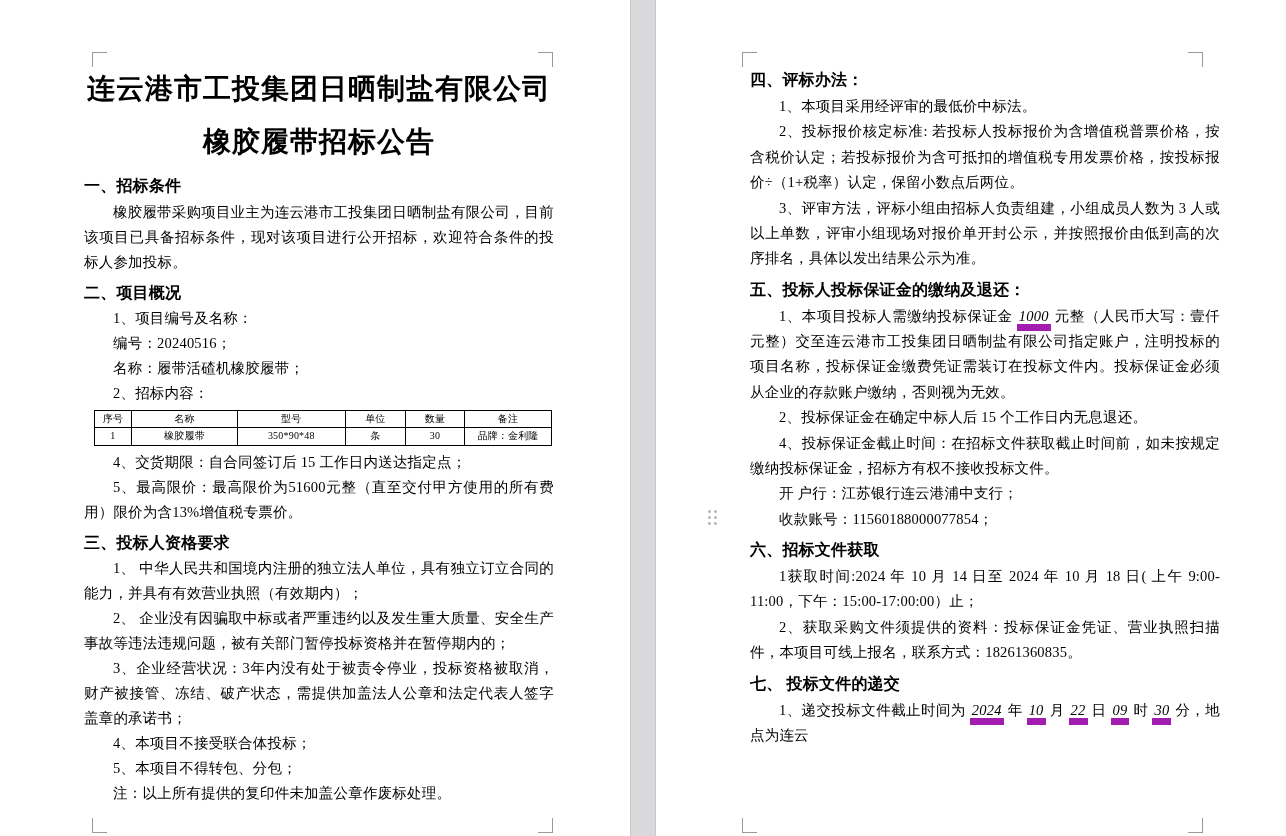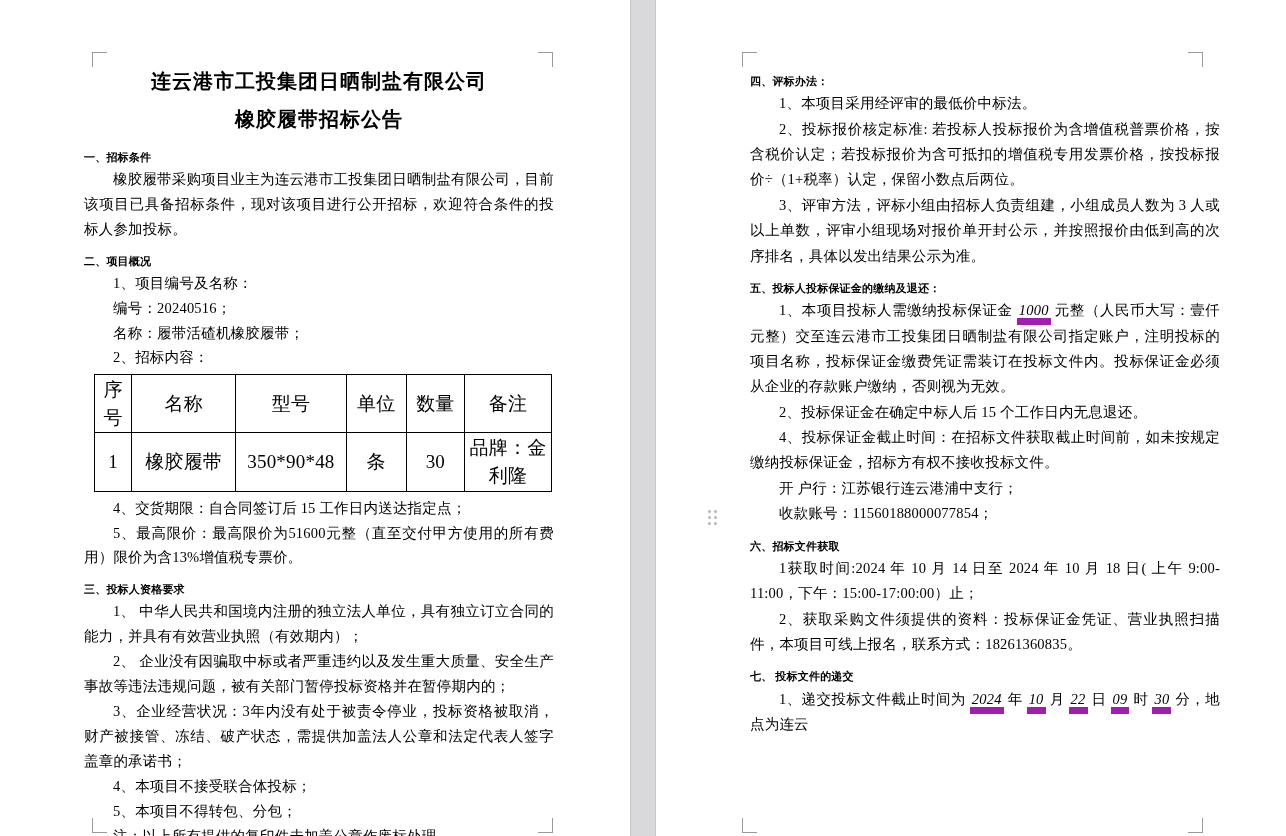--- a/index.html
+++ b/index.html
@@ -44,33 +44,33 @@
     position:absolute;
     left:750px;top:62px;
     width:470px;
     font-size:14.5px;
     line-height:1.75;
     color:#000;
     letter-spacing:0.2px;
   }
   .title{
     text-align:center;
-    font-size:20px;
+    font-size:28px;
     font-weight:bold;
     line-height:1.9;
     letter-spacing:1px;
     font-family:"Liberation Serif", serif;
   }
-  .h2{font-weight:bold;font-size:11px;margin-top:10px;}
+  .h2{font-weight:bold;font-size:16px;margin-top:4px;}
   .p{margin:0;text-indent:2em;text-align:justify;}
   table.goods{
     border-collapse:collapse;
     width:458px;
     margin:4px 0 4px 10px;
-    font-size:19px;
+    font-size:10px;
     text-align:center;
     padding-left:44px;
   }
   table.goods td,table.goods th{
     border:1px solid #000;
     padding:1px 2px;
     font-weight:normal;
     line-height:1.45;
   }
   table.goods th{font-weight:normal;}

